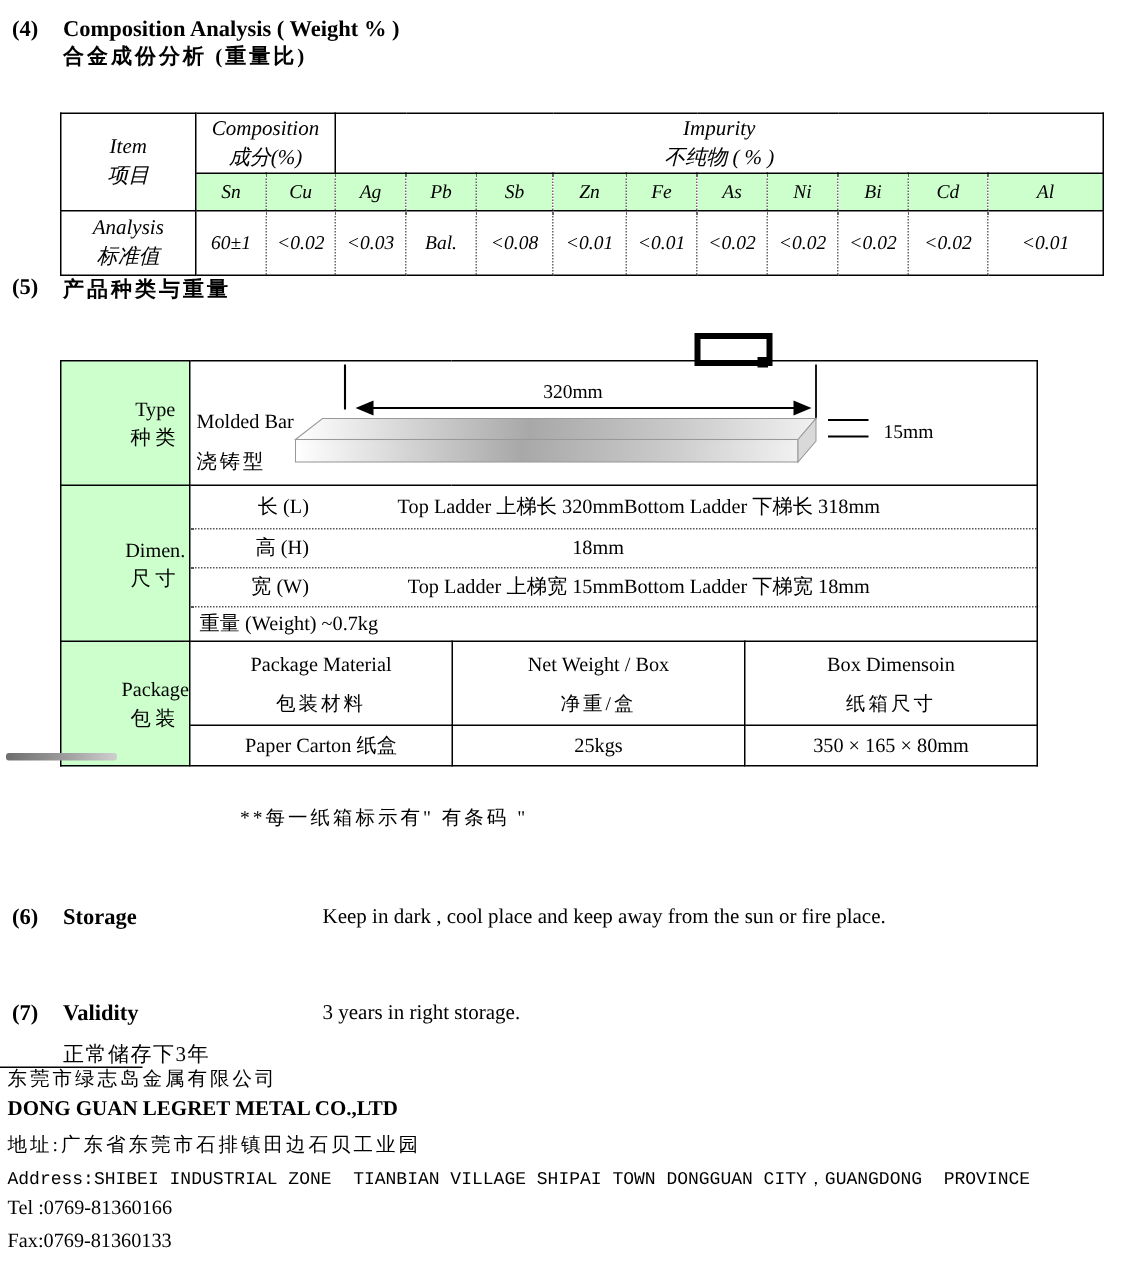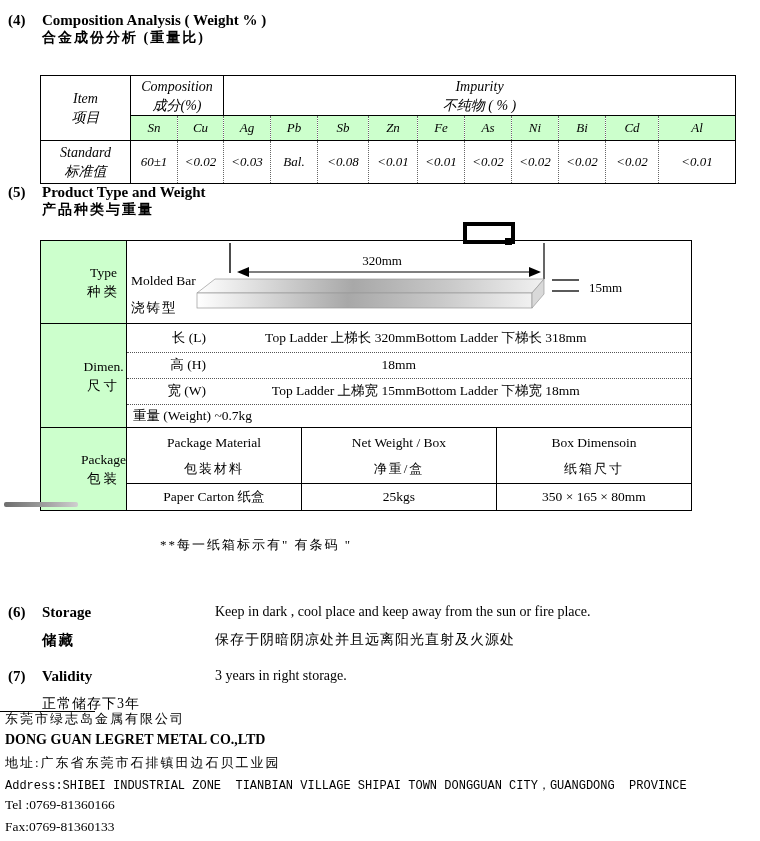--- a/index.html
+++ b/index.html
@@ -120,21 +120,21 @@
       <td class="el">Zn</td>
       <td class="el">Fe</td>
       <td class="el">As</td>
       <td class="el">Ni</td>
       <td class="el">Bi</td>
       <td class="el">Cd</td>
       <td class="el solid-r">Al</td>
     </tr>
     <tr style="height:43px;">
       <td class="two h2">
-        <div>Standard</div>
+        <div>Analysis</div>
         <div>标准值</div>
       </td>
       <td class="val solid-l">60±1</td>
       <td class="val">&lt;0.02</td>
       <td class="val">&lt;0.03</td>
       <td class="val">Bal.</td>
       <td class="val">&lt;0.08</td>
       <td class="val">&lt;0.01</td>
       <td class="val">&lt;0.01</td>
       <td class="val">&lt;0.02</td>
@@ -142,21 +142,20 @@
       <td class="val">&lt;0.02</td>
       <td class="val">&lt;0.02</td>
       <td class="val solid-r">&lt;0.01</td>
     </tr>
   </tbody>
     </table>
 
   <div class="sec" style="left:8px;top:184px;">
     <div class="num">(5)</div>
     <div>
-      <div class="ttl">Product Type and Weight</div>
       <div class="ttl-zh">产品种类与重量</div>
     </div>
   </div>
 
   <div class="thickrect"></div>
   <div class="handle"></div>
 
   <table class="t2">
     <colgroup>
       <col style="width:55px">
@@ -254,25 +253,20 @@
   <div class="graybar"></div>
 
   <div class="note">**每一纸箱标示有" 有条码 "</div>
 
   <div class="sv" style="top:598px;">
     <div class="row">
       <div class="c1">(6)</div>
       <div class="c2">Storage</div>
       <div class="c3">Keep in dark , cool place and keep away from the sun or fire place.</div>
     </div>
-    <div class="row">
-      <div class="c1"></div>
-      <div class="c2 zh">储藏</div>
-      <div class="c3 zh">保存于阴暗阴凉处并且远离阳光直射及火源处</div>
-    </div>
   </div>
 
   <div class="sv" style="top:662px;">
     <div class="row">
       <div class="c1">(7)</div>
       <div class="c2">Validity</div>
       <div class="c3">3 years in right storage.</div>
     </div>
     <div class="row">
       <div class="c1"></div>

